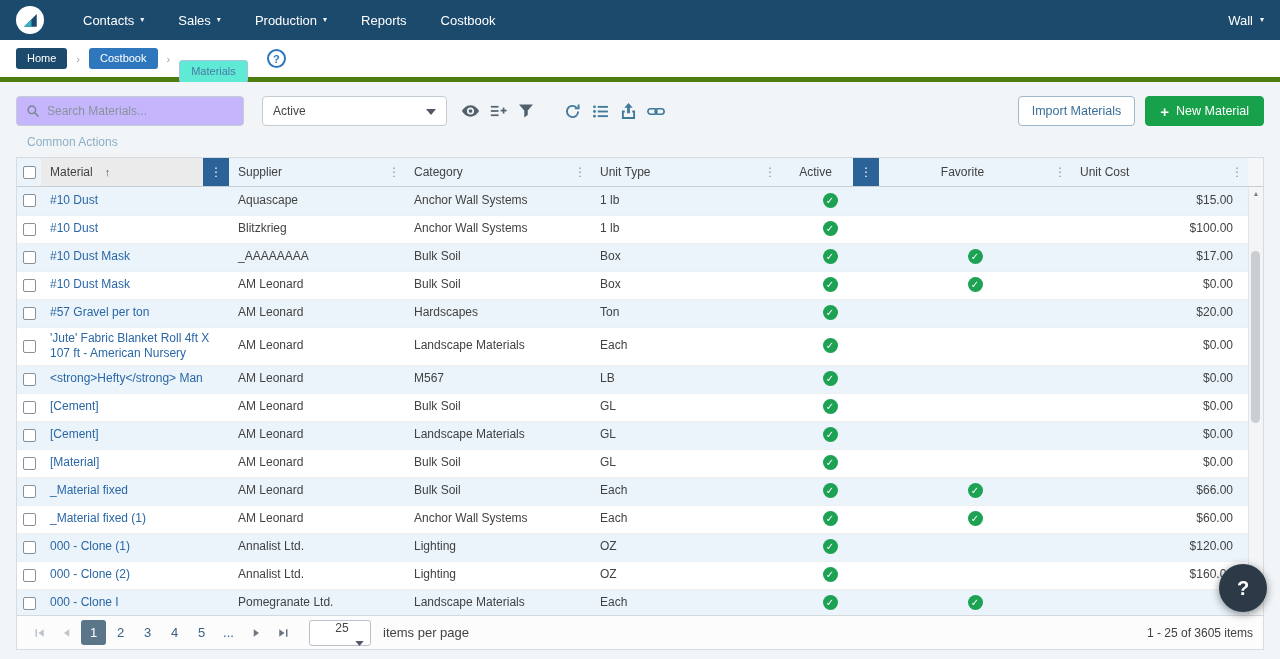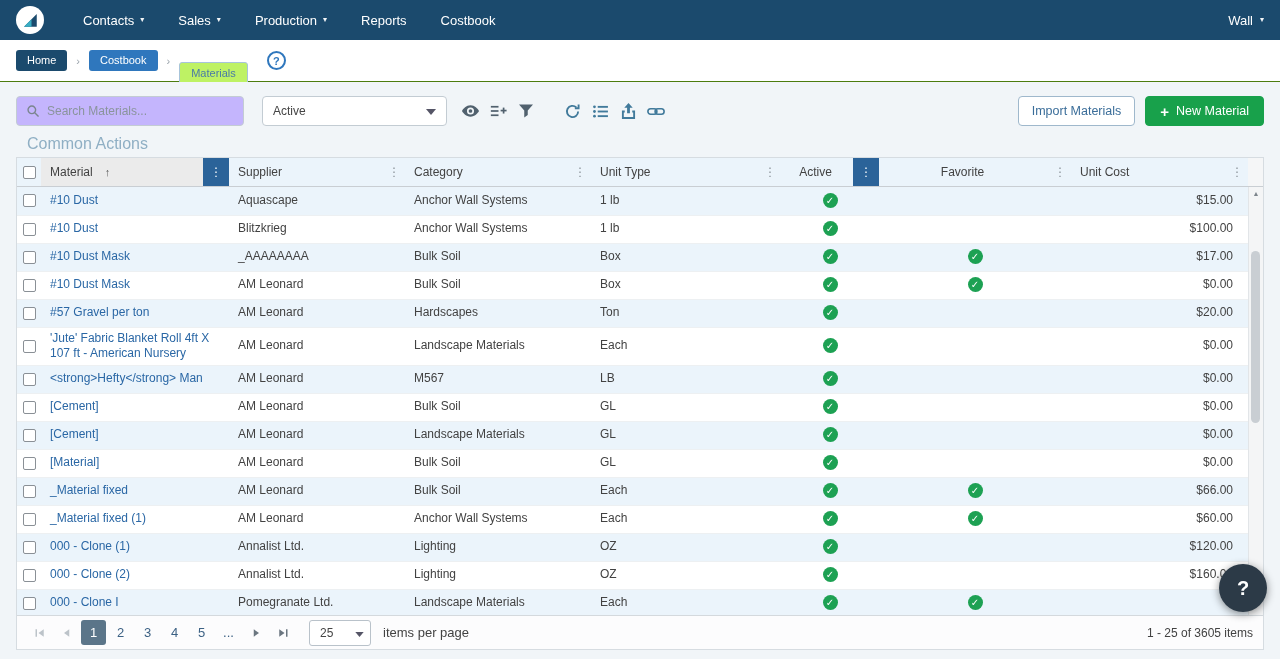--- a/index.html
+++ b/index.html
@@ -9,25 +9,25 @@
 
   
   .navbar{height:40px;background:#1b4a6d;display:flex;align-items:center;padding:4px 16px;color:#fff;}
   .logo{width:28px;height:28px;border-radius:50%;background:#fff;display:flex;align-items:center;justify-content:center;margin-right:22px;cursor:pointer;flex:none;}
   .nav-item{font-size:13px;height:40px;display:flex;align-items:center;gap:6px;padding:0 17px;cursor:pointer;white-space:nowrap;}
   .caret-down{display:inline-block;font-size:8px;line-height:1;opacity:.95;}
   .caret-down::before{content:"\25BE";}
   .nav-user{margin-left:auto;font-size:13px;display:flex;align-items:center;gap:7px;cursor:pointer;}
 
   
-  .breadcrumb-bar{height:42px;background:#fff;border-bottom:1px solid #4d7c0f;display:flex;align-items:center;padding:0 16px;gap:9px;}
+  .breadcrumb-bar{height:42px;background:#fff;border-bottom:5px solid #4d7c0f;display:flex;align-items:center;padding:0 16px;gap:9px;}
   .chip{font-size:11px;padding:4px 11px;border-radius:3px;cursor:pointer;line-height:1.2;}
   .chip-home{background:#1b4a6d;color:#fff;}
   .chip-costbook{background:#2f77bd;color:#fff;}
-  .chip-materials{background:#bef264;color:#4a7ba6;border:1px solid #a7c4da;margin-top:26px;}
+  .chip-materials{background:#5eead4;color:#4a7ba6;border:1px solid #a7c4da;margin-top:26px;}
   .crumb-sep{color:#9aa3ab;font-size:11px;}
   .crumb-sep::before{content:"\203A";}
   .help-circle{width:19px;height:19px;border:2px solid #2f77bd;border-radius:50%;color:#2f77bd;font-size:11px;font-weight:bold;display:flex;align-items:center;justify-content:center;margin-left:10px;cursor:pointer;}
 
   
   .content{background:#f1f5f8;height:577px;position:relative;}
   .toolbar{display:flex;align-items:center;padding:14px 16px 0 16px;}
   .search-box{width:228px;height:30px;background:#c4b5fd;border:1px solid #c3ccd3;border-radius:4px;display:flex;align-items:center;padding:0 9px;gap:7px;flex:none;}
   .search-box input{border:none;outline:none;flex:1;font-size:12px;color:#333;background:transparent;font-family:"Liberation Sans",sans-serif;}
   .search-box input::placeholder{color:#8a949c;}
@@ -35,21 +35,21 @@
   .dropdown .dd-caret{margin-left:auto;color:#556;}
   .icon-btn{width:26px;height:26px;display:flex;align-items:center;justify-content:center;cursor:pointer;color:#51616e;flex:none;}
   .icon-group-1{display:flex;gap:2px;margin-left:10px;}
   .icon-group-2{display:flex;gap:2px;margin-left:20px;color:#417a9b;}
   .icon-group-2 .icon-btn{color:#417a9b;}
   .toolbar-right{margin-left:auto;display:flex;align-items:center;gap:10px;}
   .btn-outline{height:30px;padding:0 13px;background:#fff;border:1px solid #9fb8cc;border-radius:4px;color:#3a6d99;font-size:12.5px;display:flex;align-items:center;cursor:pointer;font-family:"Liberation Sans",sans-serif;}
   .btn-green{height:30px;padding:0 14px;background:#18a14b;border:1px solid #18a14b;border-radius:4px;color:#fff;font-size:12.5px;display:flex;align-items:center;gap:7px;cursor:pointer;font-family:"Liberation Sans",sans-serif;}
   .plus-glyph{font-size:15px;font-weight:bold;line-height:1;}
   .plus-glyph::before{content:"+";}
-  .common-actions{margin:9px 25px 0 27px;font-size:16px;color:#8fafc4;height:15px;cursor:pointer;width:max-content;}
+  .common-actions{margin:9px 25px 0 27px;font-size:12px;color:#8fafc4;height:15px;cursor:pointer;width:max-content;}
 
   
   .grid-card{margin:7px 16px 0 16px;background:#fff;border:1px solid #d6dce1;width:1248px;}
   table{border-collapse:collapse;table-layout:fixed;width:1231px;}
   .grid-header{background:#f5f6f7;border-bottom:1px solid #c9ced3;}
   .grid-header th{padding:0;height:28px;font-weight:400;font-size:12px;color:#424242;text-align:left;}
   .th-inner{display:flex;align-items:center;height:28px;padding-left:9px;gap:12px;}
   th.sorted-col{background:#ebebeb;}
   .sort-icon{color:#555;font-size:11px;}
   .sort-icon::before{content:"\2191";}
@@ -75,21 +75,21 @@
   .vscroll-arrow{height:12px;display:flex;align-items:center;justify-content:center;color:#7d858c;font-size:7px;}
   .vscroll-arrow::before{content:"\25B2";}
   .vscroll-thumb{position:absolute;top:64px;left:2px;width:9px;height:172px;background:#c9ced3;border-radius:5px;}
 
   
   .pager{height:34px;border-top:1px solid #d4d9dd;background:#fcfcfd;display:flex;align-items:center;padding:0 10px;gap:2px;}
   .pg-btn{width:25px;height:25px;display:flex;align-items:center;justify-content:center;cursor:pointer;color:#6b7680;}
   .pg-btn.disabled{color:#bcc3c9;}
   .pg-num{min-width:25px;height:25px;display:flex;align-items:center;justify-content:center;font-size:13px;color:#3c6184;cursor:pointer;border-radius:3px;padding:0 4px;}
   .pg-num.current{background:#5b7589;color:#fff;}
-  .page-size{width:62px;height:26px;background:#fff;border:1px solid #b9c2ca;border-radius:3px;display:flex;align-items:center;padding:0 6px 0 10px;font-size:12px;color:#444;margin-left:12px;cursor:pointer;}
+  .page-size{width:62px;height:26px;background:#fff;border:1px solid #b9c2ca;border-radius:3px;display:flex;align-items:center;padding:0 6px 0 10px;font-size:12px;color:#444;margin-left:12px;cursor:pointer;flex-direction:column;}
   .page-size .dd-caret{margin-left:auto;color:#556;}
   .pager-label{font-size:13px;color:#424242;margin-left:10px;}
   .pager-info{margin-left:auto;font-size:12px;color:#424242;}
 
   
   .fab{position:absolute;top:564px;left:1219px;width:48px;height:48px;border-radius:50%;background:#2c3a47;color:#fff;font-size:20px;font-weight:bold;display:flex;align-items:center;justify-content:center;box-shadow:0 2px 8px rgba(0,0,0,.45);cursor:pointer;z-index:50;border:none;}
 </style>
 </head>
 <body>
 

